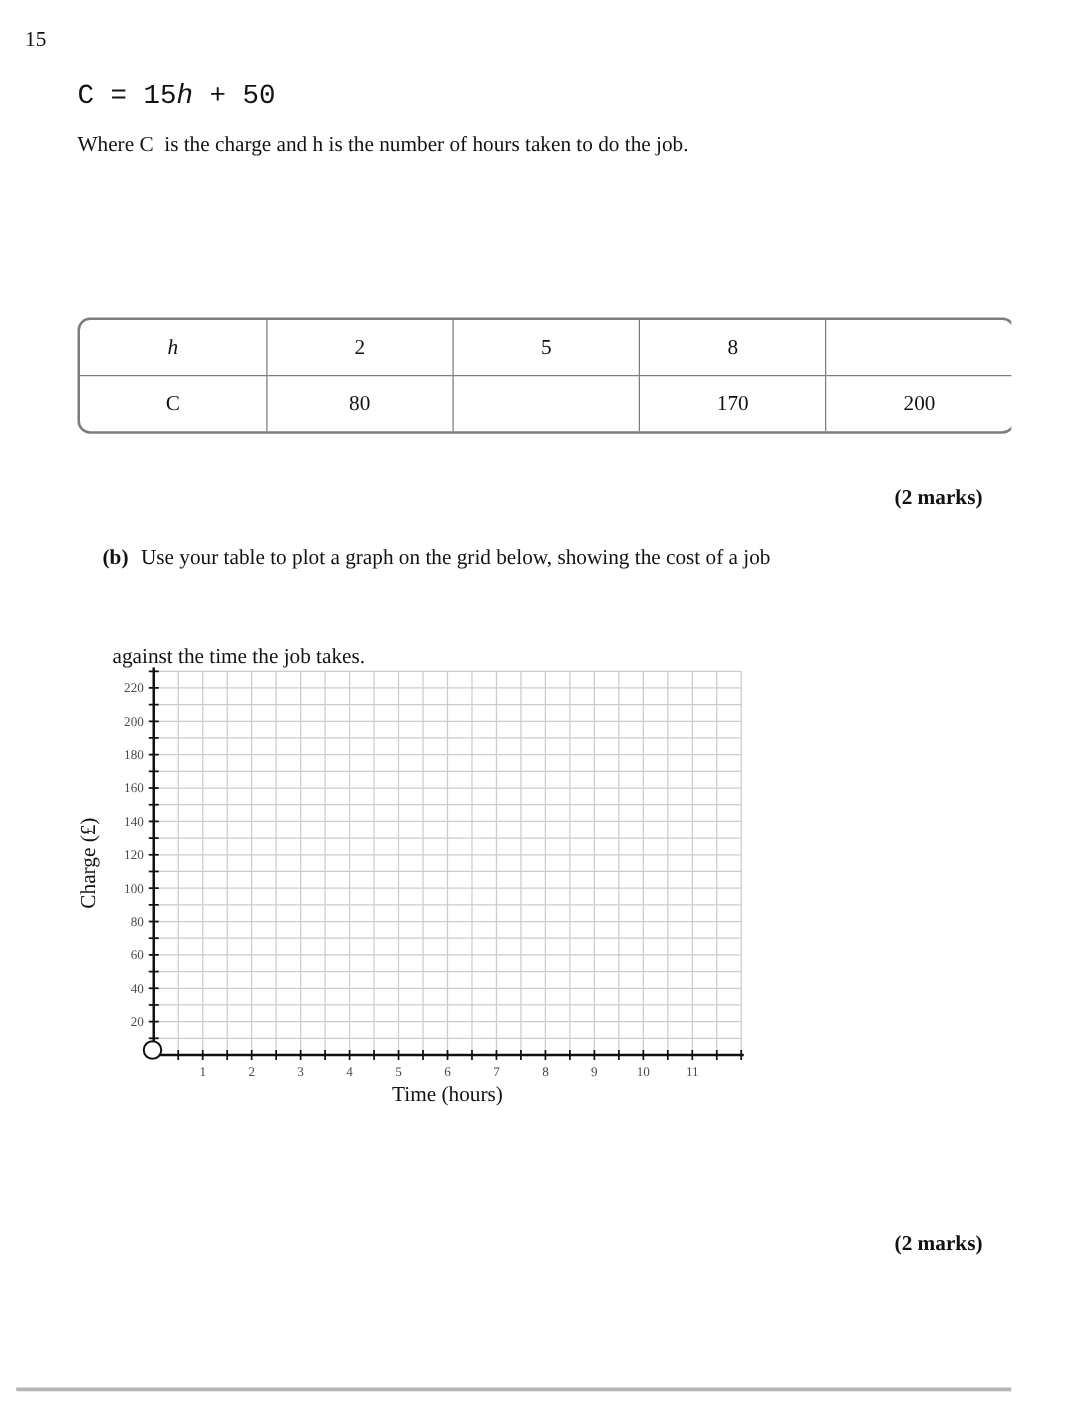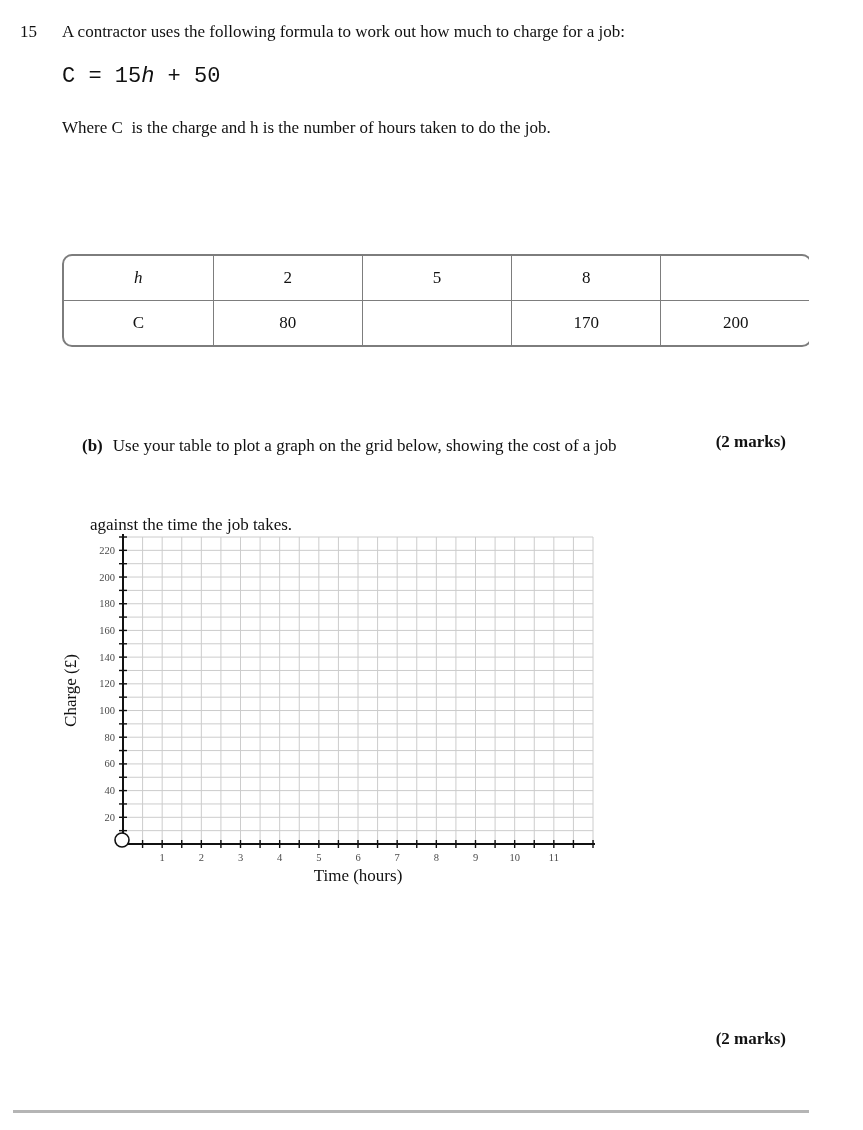--- a/index.html
+++ b/index.html
@@ -10,21 +10,21 @@
     font-family:"Liberation Serif", serif;
     font-size:17px;color:#111;
     overflow:hidden;
   }
   .abs{position:absolute;}
   .lead{left:62px;width:760px;}
   .formula{font-size:22px;font-family:Liberation Mono, monospace;}
   .formula .var{font-style:italic;}
   .prewrap{white-space:pre-wrap;}
   .part-label{font-weight:bold;margin-right:10px;}
-  .marks{font-weight:bold;right:23px;text-align:right;margin-top:44px;}
+  .marks{font-weight:bold;right:23px;text-align:right;}
   
   .table-outer{
     left:62px;top:254px;width:746px;
     border:2px solid #7d7d7d;border-radius:10px;overflow:hidden;
     background:#fff;
   }
   .qtable{width:100%;border-collapse:collapse;table-layout:fixed;}
   .qtable td{
     height:42px;text-align:center;vertical-align:middle;
     font-size:17px;color:#111;
@@ -40,27 +40,26 @@
   svg .tick{font-size:10.5px;fill:#4a4a4a;}
   svg .axis-label{font-size:17px;fill:#111;}
   .divider{left:13px;top:1110px;width:836px;height:3px;background:#b5b5b5;}
 </style>
 </head>
 <body>
 
 <div class="page">
 
   <div class="abs" style="left:20px;top:22px;">15</div>
-  <div class="abs lead" style="top:22px;">A contractor uses the following formula to work out how much to charge for a job:</div>
 
   <div class="abs formula" style="left:62px;top:64px;">
     <span>C = 15</span><span class="var">h</span><span> + 50</span>
   </div>
 
-  <div class="abs lead prewrap" style="top:118px;">Where C  is the charge and h is the number of hours taken to do the job.</div>
+  <div class="abs lead prewrap" style="top:106px;">Where C  is the charge and h is the number of hours taken to do the job.</div>
 
 
   <div class="abs table-outer">
     <table class="qtable">
       <tbody>
           <tr class="h-row">
         <td class="head">h</td>
         <td>2</td>
         <td>5</td>
         <td>8</td>

